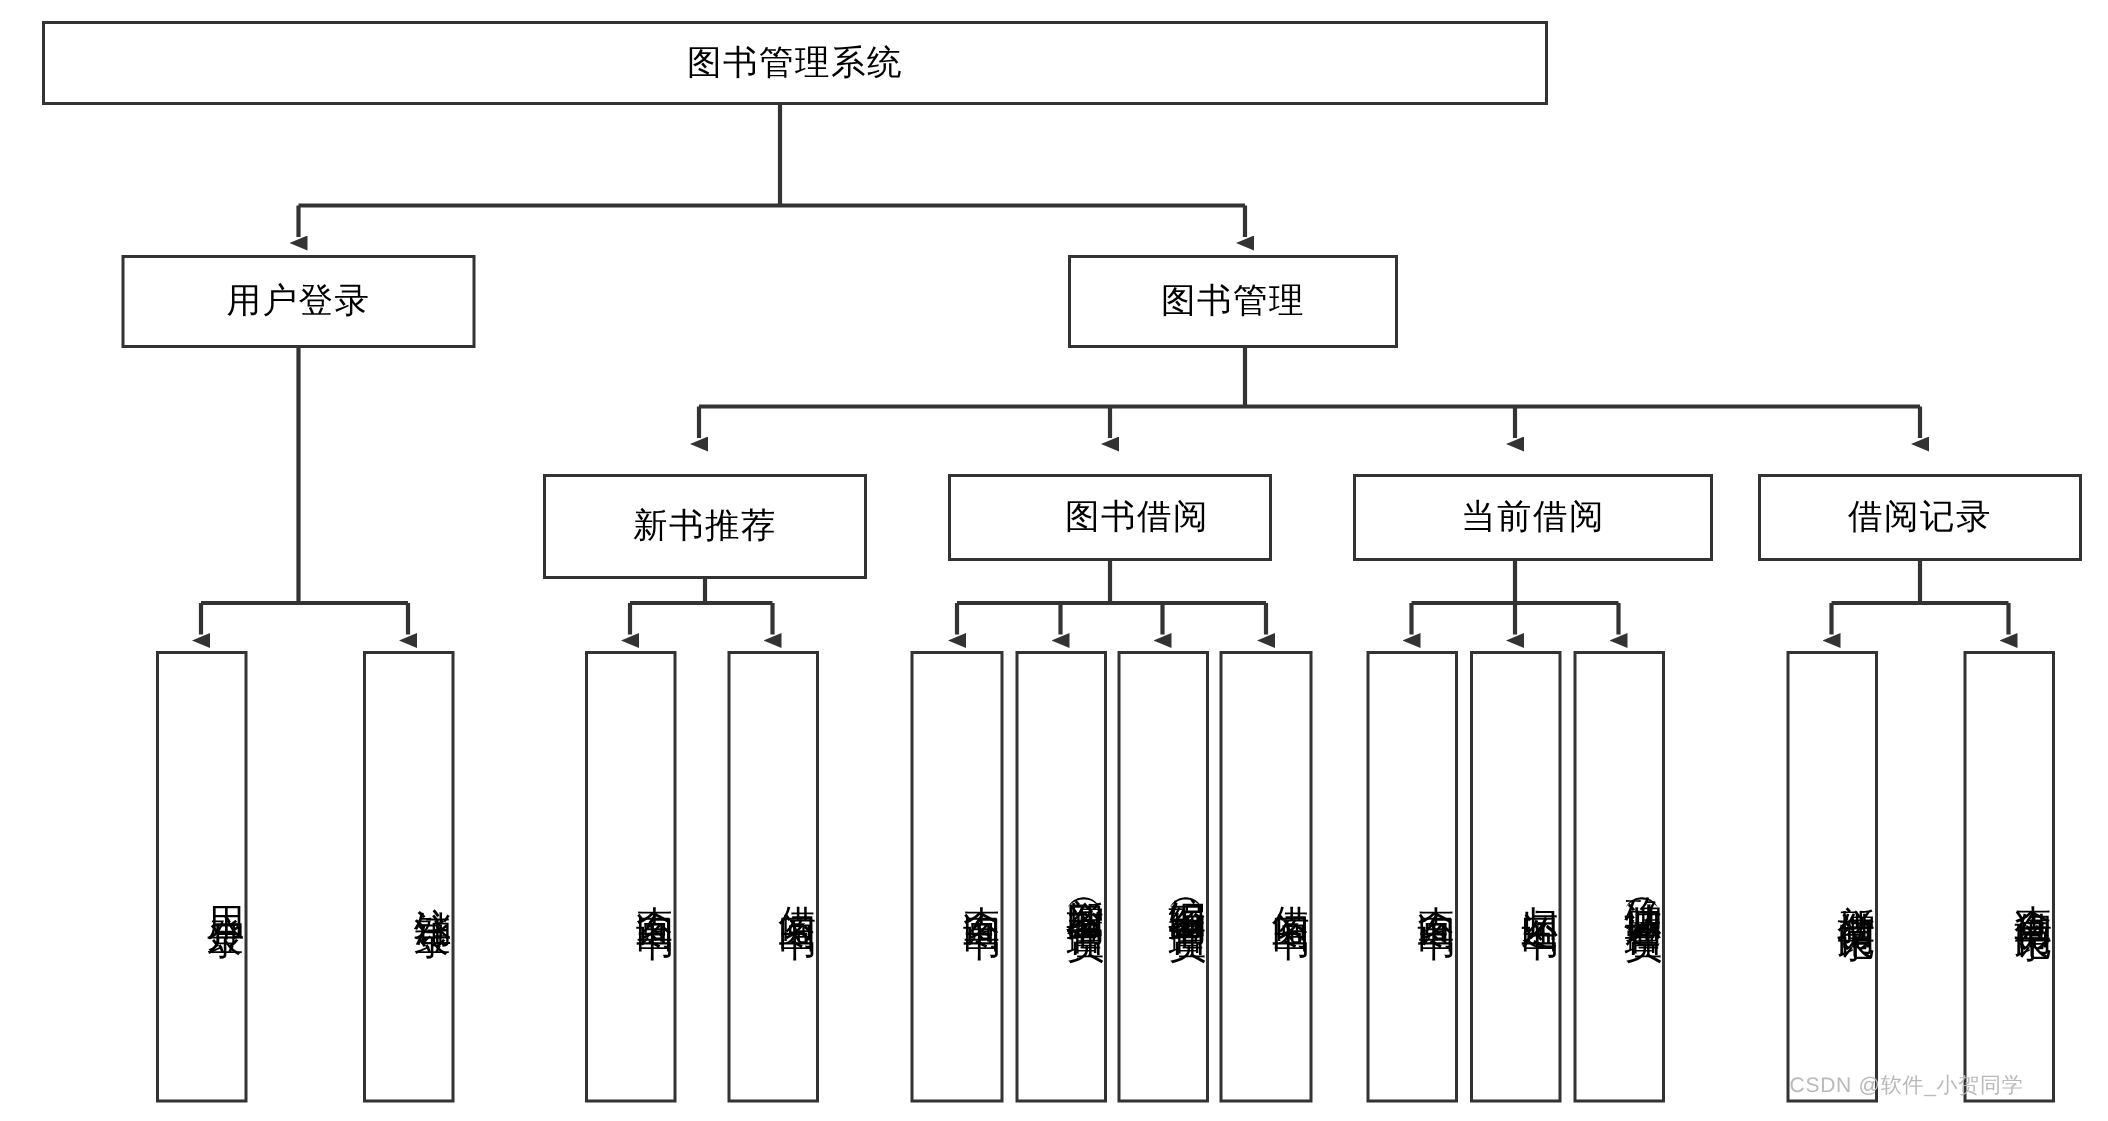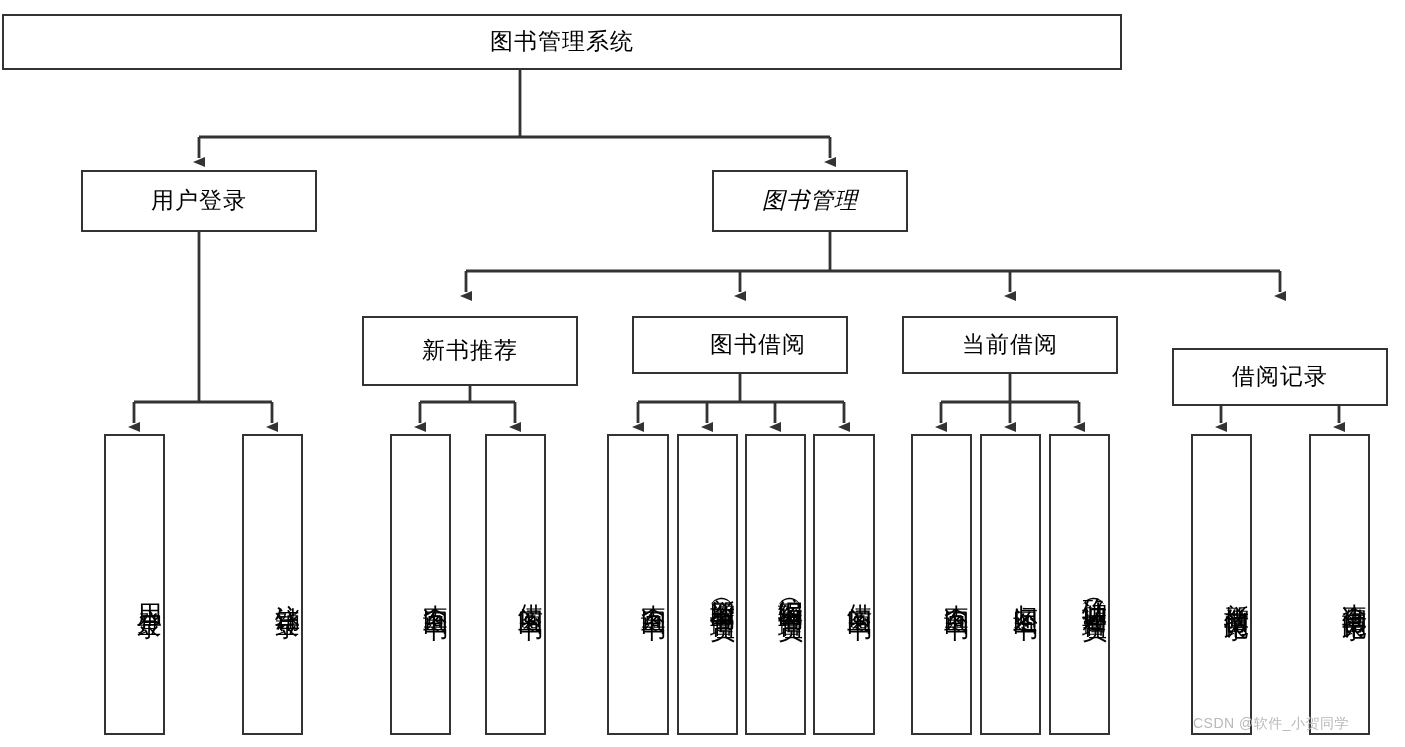--- a/index.html
+++ b/index.html
@@ -105,41 +105,41 @@
       <path d="M1010,402 L1010,423" marker-end="url(#arrow)"></path>
       <path d="M1079,402 L1079,423" marker-end="url(#arrow)"></path>
 
       <path d="M1280,374 L1280,402"></path>
       <path d="M1221,402 L1339,402"></path>
       <path d="M1221,402 L1221,423" marker-end="url(#arrow)"></path>
       <path d="M1339,402 L1339,423" marker-end="url(#arrow)"></path>
     </g>
   </svg>
 
-  <div class="node h" style="left:2px;top:14px;width:1120px;height:56px;">
+  <div class="node h" style="left:28px;top:14px;width:1004px;height:56px;">
     <span>图书管理系统</span>
   </div>
 
   <div class="node h" style="left:81px;top:170px;width:236px;height:62px;">
     <span>用户登录</span>
   </div>
-  <div class="node h" style="left:712px;top:170px;width:196px;height:62px;font-style:italic;">
+  <div class="node h" style="left:712px;top:170px;width:220px;height:62px;">
     <span>图书管理</span>
   </div>
 
   <div class="node h" style="left:362px;top:316px;width:216px;height:70px;">
     <span>新书推荐</span>
   </div>
   <div class="node h" style="left:632px;top:316px;width:216px;height:58px;padding-left:36px;">
     <span>图书借阅</span>
   </div>
-  <div class="node h" style="left:902px;top:316px;width:216px;height:58px;">
+  <div class="node h" style="left:902px;top:316px;width:240px;height:58px;">
     <span>当前借阅</span>
   </div>
-  <div class="node h" style="left:1172px;top:316px;width:216px;height:58px;margin-top:32px;">
+  <div class="node h" style="left:1172px;top:316px;width:216px;height:58px;">
     <span>借阅记录</span>
   </div>
 
   <div class="node v" style="left:104px;top:434px;width:61px;height:301px;">
     <span>用户登录</span>
   </div>
   <div class="node v" style="left:242px;top:434px;width:61px;height:301px;">
     <span>注销登录</span>
   </div>
 

